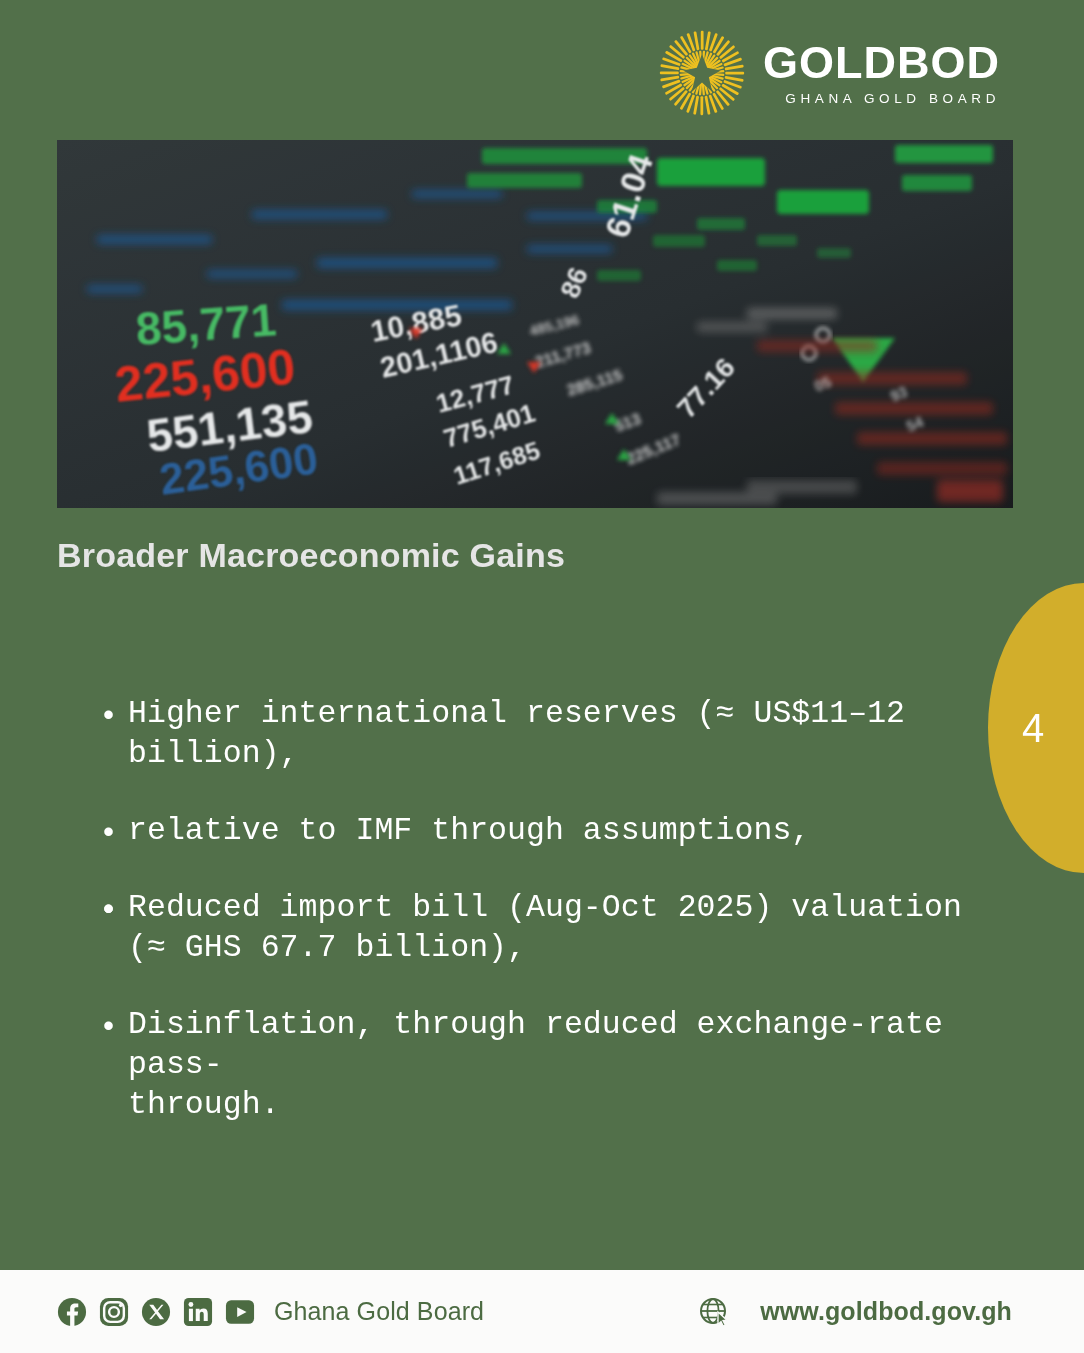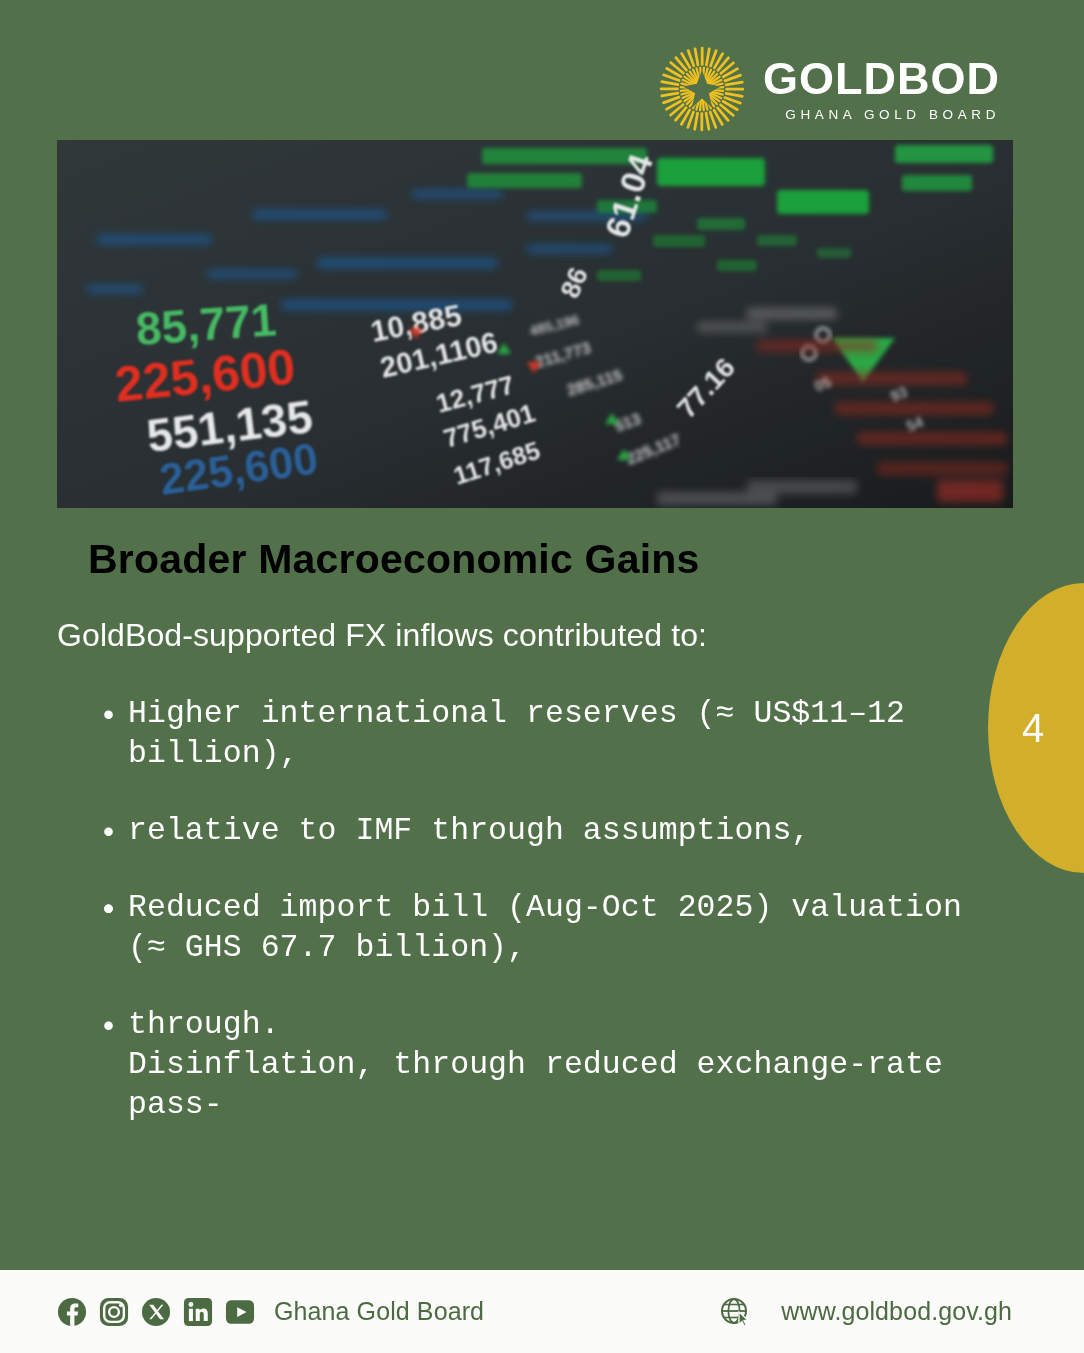--- a/index.html
+++ b/index.html
@@ -7,21 +7,21 @@
     width:1084px;height:1353px;
     background:#52704A;
     font-family:"Liberation Sans", sans-serif;
     overflow:hidden;
     position:relative;
   }
   .card{position:absolute;inset:0;background:#52704A;}
 
   
   .header{
-    position:absolute;left:0;top:16px;width:1084px;height:140px;
+    position:absolute;left:0;top:0;width:1084px;height:140px;
   }
   .logo-block{
     position:absolute;right:84px;top:30px;
     display:flex;align-items:center;gap:18px;
   }
   .sunburst{width:86px;height:86px;display:block;}
   .logo-text{display:flex;flex-direction:column;justify-content:center;line-height:1;}
   .logo-word{
     color:#ffffff;font-size:45px;font-weight:bold;letter-spacing:1.0px;
     line-height:0.98;
@@ -34,21 +34,21 @@
   
   .hero{
     position:absolute;left:57px;top:140px;width:956px;height:368px;
     background:#2f3538;overflow:hidden;
   }
   .hero svg{display:block;width:956px;height:368px;}
 
   
   .heading{
     position:absolute;left:57px;top:536px;
-    color:#000000;font-size:41px;font-weight:bold;letter-spacing:0.2px;margin-left:31px;
+    color:#e5e5e5;font-size:34px;font-weight:bold;letter-spacing:0.2px;
   }
   .intro{
     position:absolute;left:57px;top:617px;
     color:#ffffff;font-size:32px;font-weight:normal;letter-spacing:0.1px;
   }
   .bullets{
     position:absolute;left:100px;top:694px;width:895px;
     margin:0;padding:0;list-style:none;
   }
   .bullet{
@@ -83,21 +83,21 @@
   .footer-left{
     position:absolute;left:57px;top:50%;transform:translateY(-50%);
     display:flex;align-items:center;gap:12px;
   }
   .soc{width:30px;height:30px;display:block;flex:none;}
   .footer-brand{
     color:#4C6B42;font-size:25px;font-weight:normal;margin-left:7px;letter-spacing:0.1px;
   }
   .footer-right{
     position:absolute;right:72px;top:50%;transform:translateY(-50%);
-    display:flex;align-items:center;gap:30px;
+    display:flex;align-items:center;gap:30px;font-weight:bold;
   }
   .globe{width:32px;height:32px;display:block;flex:none;}
   .footer-url{color:#4C6B42;font-size:25px;letter-spacing:0.1px;}
 </style>
 </head>
 <body>
 
 <div class="card">
 
   <div class="header">
@@ -300,43 +300,42 @@
 
       <g filter="url(#blurL)" opacity="0.4">
         <rect x="690" y="340" width="110" height="14" rx="3" fill="#8d8d8d"></rect>
         <rect x="600" y="352" width="120" height="13" rx="3" fill="#9a9a9a"></rect>
       </g>
       <rect width="956" height="368" fill="#000" opacity="0.05"></rect>
     </svg>
   </div>
 
   <div class="heading">Broader Macroeconomic Gains</div>
-  <div class="intro">GoldBod-supported FX inflows contributed to:</div>
 
   <ul class="bullets">
     <li class="bullet">
       <span class="dot">•</span>
       <span class="ln">Higher international reserves (≈ US$11–12 billion),</span>
     </li>
     <li class="bullet">
       <span class="dot">•</span>
       <span class="ln">relative to IMF through assumptions,</span>
     </li>
     <li class="bullet">
       <span class="dot">•</span>
     </li>
     <li class="bullet">
       <span class="dot">•</span>
       <span class="ln">Reduced import bill (Aug-Oct 2025) valuation</span>
       <span class="ln">(≈ GHS 67.7 billion),</span>
     </li>
     <li class="bullet">
       <span class="dot">•</span>
+      <span class="ln">Disinflation, through reduced exchange-rate pass-</span>
       <span class="ln">through.</span>
-      <span class="ln">Disinflation, through reduced exchange-rate pass-</span>
     </li>
   </ul>
 
   <div class="page-badge">
     <span class="num">4</span>
   </div>
 
   <div class="footer">
     <div class="footer-left">
       <span>

